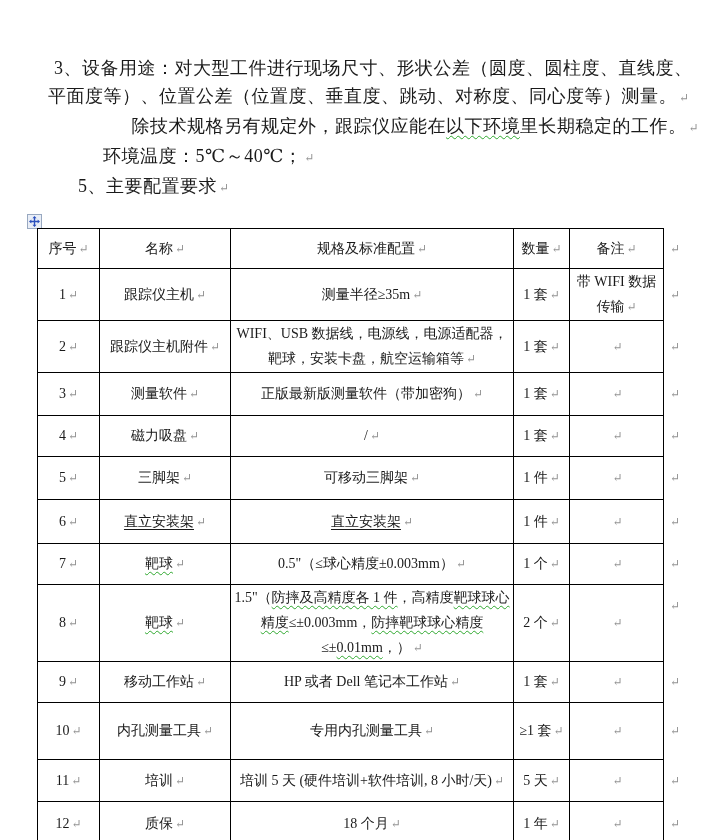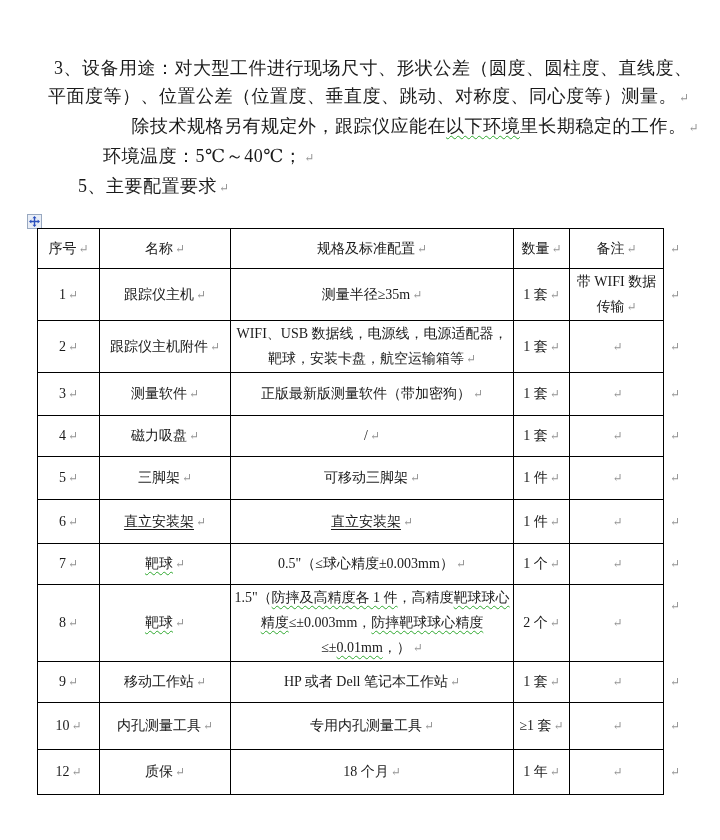--- a/index.html
+++ b/index.html
@@ -145,25 +145,33 @@
           <td class="outside"><span class="pmark">↵</span></td>
         </tr>
         <tr style="height: 41px;">
           <td><span>9</span><span class="pmark">↵</span></td>
           <td><span>移动工作站</span><span class="pmark">↵</span></td>
           <td><span>HP 或者 Dell 笔记本工作站</span><span class="pmark">↵</span></td>
           <td><span>1 套</span><span class="pmark">↵</span></td>
           <td><span class="pmark">↵</span></td>
           <td class="outside"><span class="pmark">↵</span></td>
         </tr>
-        <tr style="height: 47px;">
+        <tr style="height: 57px;">
           <td><span>10</span><span class="pmark">↵</span></td>
           <td><span>内孔测量工具</span><span class="pmark">↵</span></td>
           <td><span>专用内孔测量工具</span><span class="pmark">↵</span></td>
           <td><span>≥1 套</span><span class="pmark">↵</span></td>
+          <td><span class="pmark">↵</span></td>
+          <td class="outside"><span class="pmark">↵</span></td>
+        </tr>
+        <tr style="height: 42px;">
+          <td><span>11</span><span class="pmark">↵</span></td>
+          <td><span>培训</span><span class="pmark">↵</span></td>
+          <td><span>培训 5 天 (硬件培训+软件培训, 8 小时/天)</span><span class="pmark">↵</span></td>
+          <td><span>5 天</span><span class="pmark">↵</span></td>
           <td><span class="pmark">↵</span></td>
           <td class="outside"><span class="pmark">↵</span></td>
         </tr>
         <tr style="height: 45px;">
           <td><span>12</span><span class="pmark">↵</span></td>
           <td><span>质保</span><span class="pmark">↵</span></td>
           <td><span>18 个月</span><span class="pmark">↵</span></td>
           <td><span>1 年</span><span class="pmark">↵</span></td>
           <td><span class="pmark">↵</span></td>
           <td class="outside"><span class="pmark">↵</span></td>

